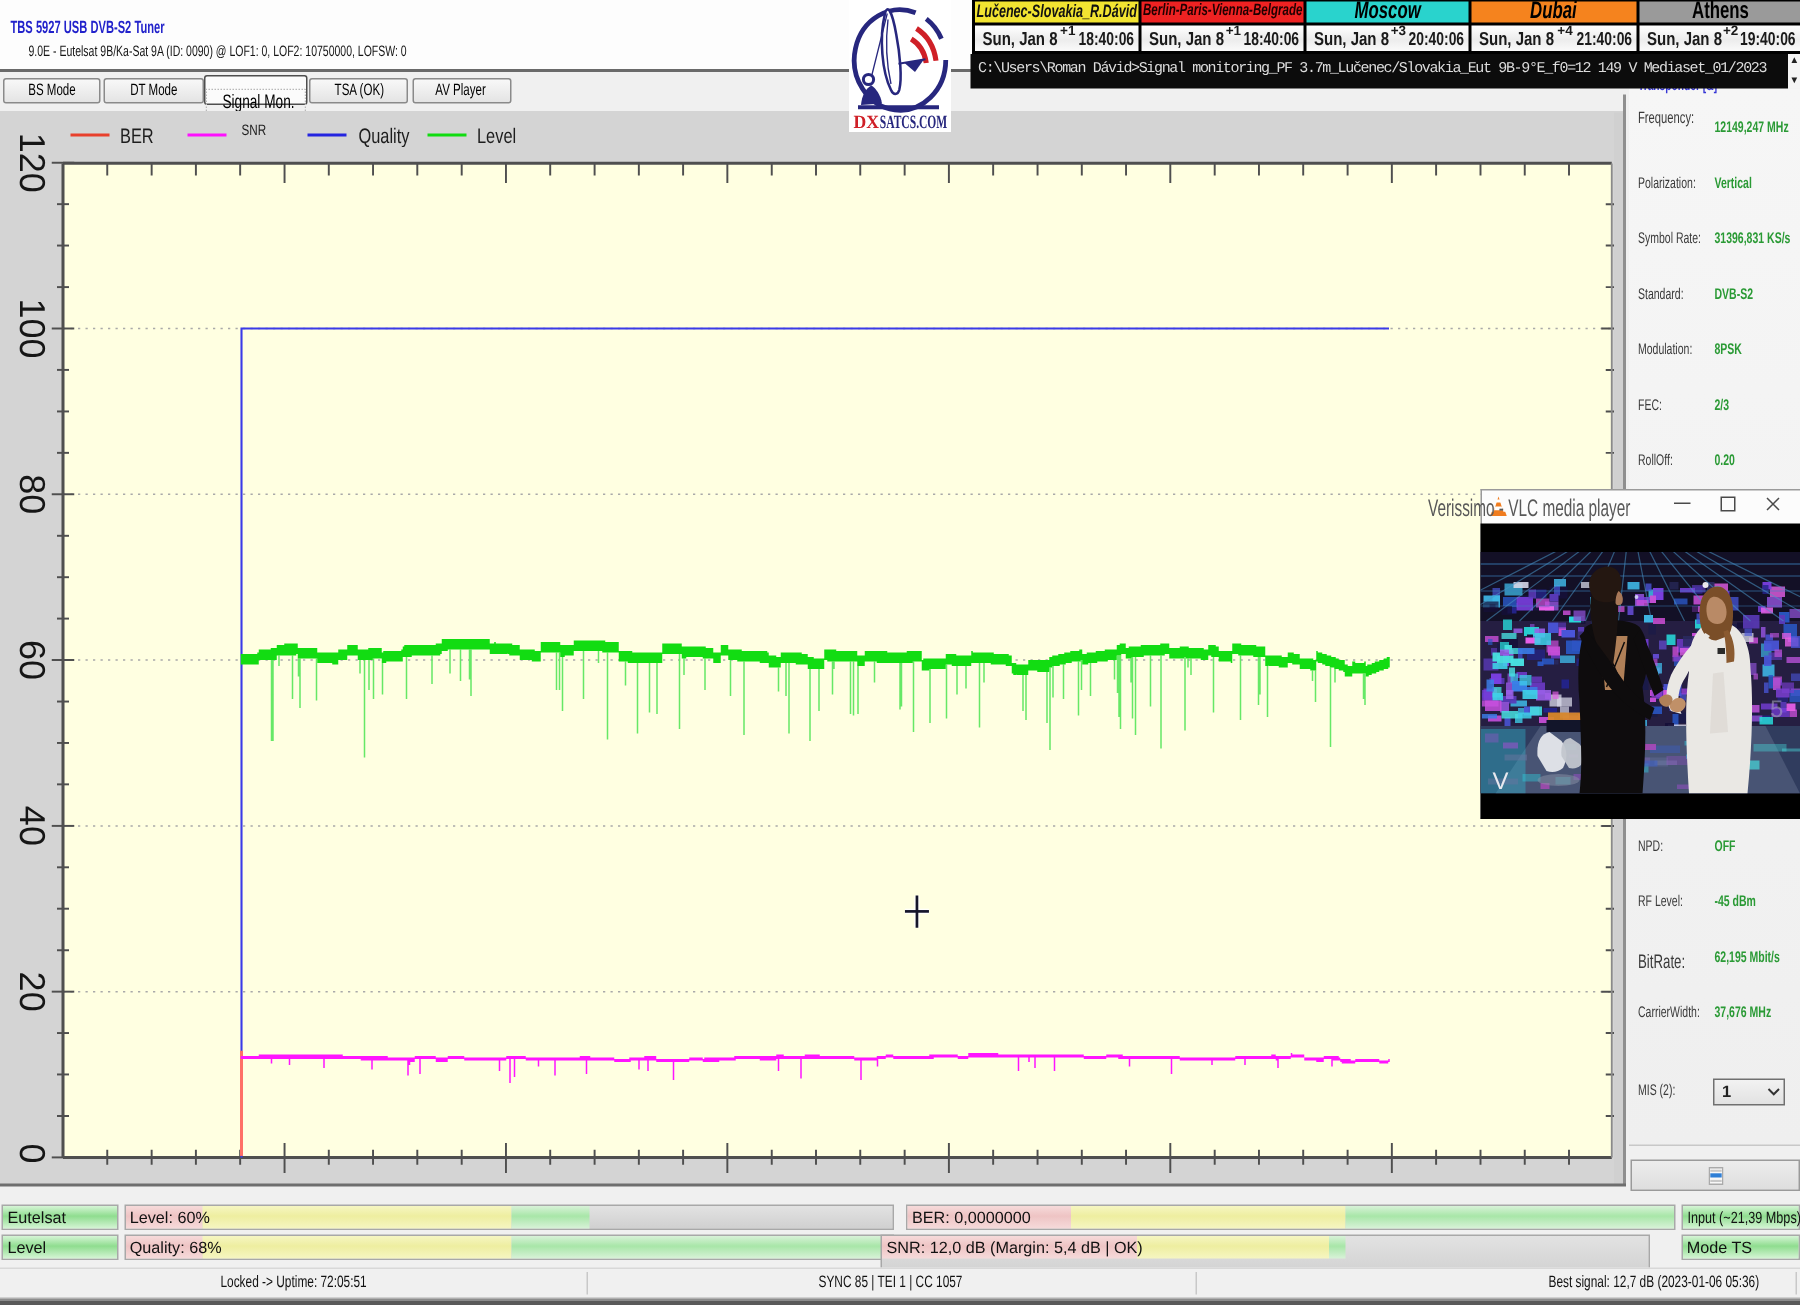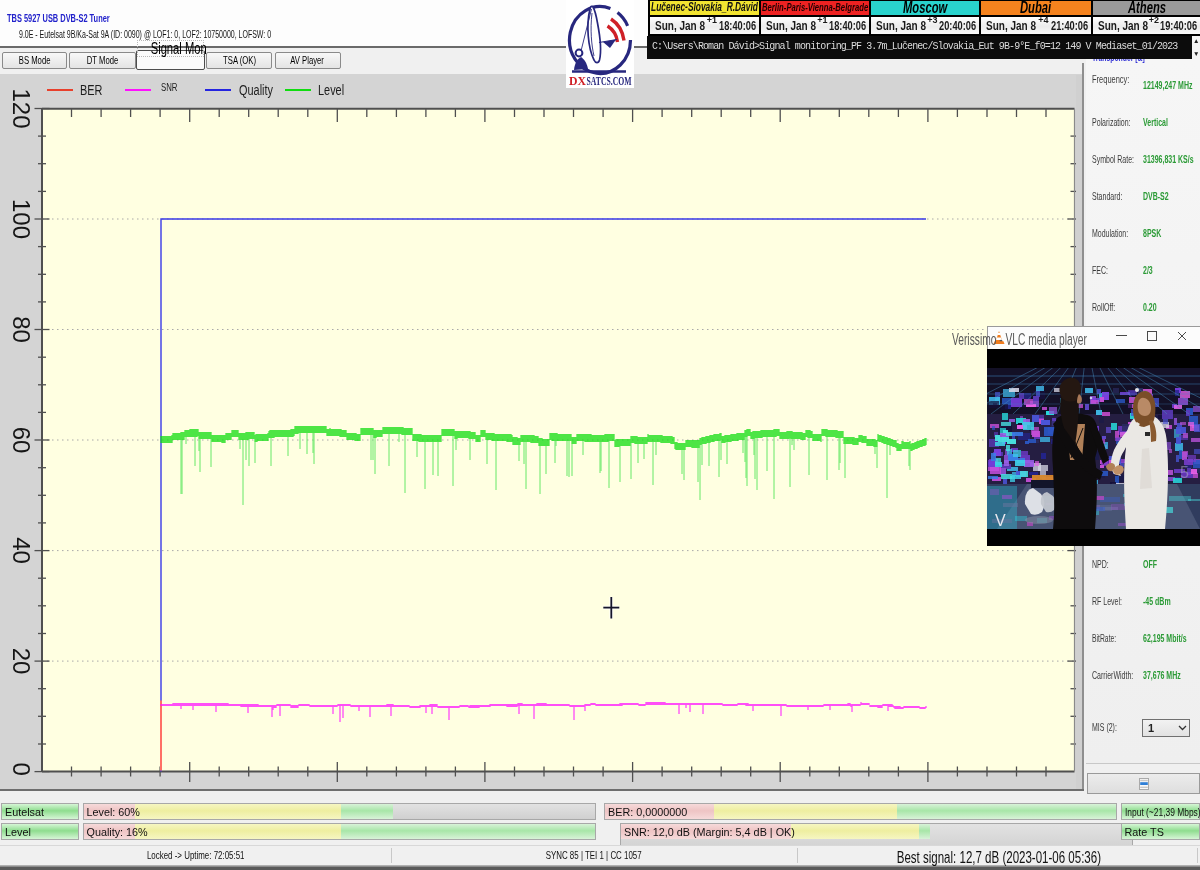--- a/index.html
+++ b/index.html
@@ -11,21 +11,21 @@
 <body>
 
 <div class="abs" style="left:0;top:0;width:1200px;height:47px;background:#fdfdfd"></div>
 <div class="abs" style="left:7px;top:11px;font-size:11.8px;font-weight:bold;color:#2222cb"><span class="cx" style="transform:scaleX(0.63)">TBS 5927 USB DVB-S2 Tuner</span></div>
 <div class="abs" style="left:19px;top:29px;font-size:10px;color:#141414"><span class="cx" style="transform:scaleX(0.70)">9.0E - Eutelsat 9B/Ka-Sat 9A (ID: 0090) @ LOF1: 0, LOF2: 10750000, LOFSW: 0</span></div>
 <div class="abs" style="left:0;top:46px;width:648px;height:1.6px;background:#6a6a6a"></div>
 <div class="abs" style="left:0;top:48px;width:1085px;height:27px;background:#f0f0f0"></div>
 <div class="abs" style="left:2.4px;top:52px;width:64.2px;height:17px;background:linear-gradient(#f8f8f8,#e4e4e4);border:1px solid #8a8a8a;border-radius:2px;font-size:11px;color:#000;text-align:center;line-height:15px"><span class="cc" style="transform:scaleX(0.70)">BS Mode</span></div>
 <div class="abs" style="left:69px;top:52px;width:66.6px;height:17px;background:linear-gradient(#f8f8f8,#e4e4e4);border:1px solid #8a8a8a;border-radius:2px;font-size:11px;color:#000;text-align:center;line-height:15px"><span class="cc" style="transform:scaleX(0.70)">DT Mode</span></div>
 <div class="abs" style="left:135.9px;top:50px;width:69.6px;height:20px;background:#fbfbfb;border:1px solid #4e4e4e;border-radius:2px"></div>
-<div class="abs" style="left:137.4px;top:40px;width:66.6px;height:17px;border:1px dotted #b8b8b8;border-radius:1px;font-size:16px;color:#000;text-align:right;line-height:16px"><span class="cc" style="transform:scaleX(0.70)">Signal Mon.</span></div>
+<div class="abs" style="left:137.4px;top:59px;width:66.6px;height:17px;border:1px dotted #b8b8b8;border-radius:1px;font-size:13px;color:#000;text-align:right;line-height:16px"><span class="cc" style="transform:scaleX(0.70)">Signal Mon.</span></div>
 <div class="abs" style="left:206.4px;top:52px;width:66px;height:17px;background:linear-gradient(#f8f8f8,#e4e4e4);border:1px solid #8a8a8a;border-radius:2px;font-size:11px;color:#000;text-align:center;line-height:15px"><span class="cc" style="transform:scaleX(0.70)">TSA (OK)</span></div>
 <div class="abs" style="left:274.5px;top:52px;width:66px;height:17px;background:linear-gradient(#f8f8f8,#e4e4e4);border:1px solid #8a8a8a;border-radius:2px;font-size:11px;color:#000;text-align:center;line-height:15px"><span class="cc" style="transform:scaleX(0.70)">AV Player</span></div>
 <div class="abs" style="left:0;top:74px;width:1082px;height:716px;background:#d4d4d4"></div>
 <div class="abs" style="left:47px;top:88.5px;width:26px;height:2px;background:#e8402c"></div>
 <div class="abs" style="left:80px;top:82px;font-size:14px;color:#1d1d1d"><span class="cx" style="transform:scaleX(0.78)">BER</span></div>
 <div class="abs" style="left:125px;top:88.5px;width:26px;height:2px;background:#ff10ff"></div>
 <div class="abs" style="left:160.7px;top:82px;font-size:10px;color:#1d1d1d"><span class="cx" style="transform:scaleX(0.78)">SNR</span></div>
 <div class="abs" style="left:205px;top:88.5px;width:26px;height:2px;background:#2424e0"></div>
 <div class="abs" style="left:238.7px;top:82px;font-size:14px;color:#1d1d1d"><span class="cx" style="transform:scaleX(0.78)">Quality</span></div>
 <div class="abs" style="left:285px;top:88.5px;width:26px;height:2px;background:#10dc10"></div>
@@ -198,21 +198,21 @@
 <div class="abs" style="left:1092px;top:228px;font-size:10.3px;color:#3a3a3a"><span class="cx" style="transform:scaleX(0.68)">Modulation:</span></div>
 <div class="abs" style="left:1143px;top:228px;font-size:10.3px;font-weight:bold;color:#2a9a35"><span class="cx" style="transform:scaleX(0.68)">8PSK</span></div>
 <div class="abs" style="left:1092px;top:265px;font-size:10.3px;color:#3a3a3a"><span class="cx" style="transform:scaleX(0.68)">FEC:</span></div>
 <div class="abs" style="left:1143px;top:265px;font-size:10.3px;font-weight:bold;color:#2a9a35"><span class="cx" style="transform:scaleX(0.68)">2/3</span></div>
 <div class="abs" style="left:1092px;top:302px;font-size:10.3px;color:#3a3a3a"><span class="cx" style="transform:scaleX(0.68)">RollOff:</span></div>
 <div class="abs" style="left:1143px;top:302px;font-size:10.3px;font-weight:bold;color:#2a9a35"><span class="cx" style="transform:scaleX(0.68)">0.20</span></div>
 <div class="abs" style="left:1092px;top:559px;font-size:10.3px;color:#3a3a3a"><span class="cx" style="transform:scaleX(0.68)">NPD:</span></div>
 <div class="abs" style="left:1143px;top:559px;font-size:10.3px;font-weight:bold;color:#2a9a35"><span class="cx" style="transform:scaleX(0.68)">OFF</span></div>
 <div class="abs" style="left:1092px;top:596px;font-size:10.3px;color:#3a3a3a"><span class="cx" style="transform:scaleX(0.68)">RF Level:</span></div>
 <div class="abs" style="left:1143px;top:596px;font-size:10.3px;font-weight:bold;color:#2a9a35"><span class="cx" style="transform:scaleX(0.68)">-45 dBm</span></div>
-<div class="abs" style="left:1092px;top:633px;font-size:10px;color:#3a3a3a"><span class="cx" style="transform:scaleX(0.68)">BitRate:</span></div>
+<div class="abs" style="left:1092px;top:633px;font-size:13px;color:#3a3a3a"><span class="cx" style="transform:scaleX(0.68)">BitRate:</span></div>
 <div class="abs" style="left:1143px;top:633px;font-size:10.3px;font-weight:bold;color:#2a9a35"><span class="cx" style="transform:scaleX(0.68)">62,195 Mbit/s</span></div>
 <div class="abs" style="left:1092px;top:670px;font-size:10.3px;color:#3a3a3a"><span class="cx" style="transform:scaleX(0.68)">CarrierWidth:</span></div>
 <div class="abs" style="left:1143px;top:670px;font-size:10.3px;font-weight:bold;color:#2a9a35"><span class="cx" style="transform:scaleX(0.68)">37,676 MHz</span></div>
 <div class="abs" style="left:1092px;top:722px;font-size:10.3px;color:#3a3a3a"><span class="cx" style="transform:scaleX(0.68)">MIS (2):</span></div>
 <div class="abs" style="left:1142px;top:719px;width:48px;height:18px;background:linear-gradient(#f2f2f2,#e2e2e2);border:1px solid #707070;font-size:11px;font-weight:bold;color:#222;line-height:16px;padding-left:5px">1</div>
 <svg class="abs" style="left:1178px;top:725px" width="9" height="6" viewBox="0 0 9 6">
     <path d="M1,1 L4.5,4.5 L8,1" fill="none" stroke="#333" stroke-width="1.3"></path>
   </svg>
 <div class="abs" style="left:1087px;top:773px;width:113px;height:21px;background:linear-gradient(#ececec,#dedede);border:1px solid #9a9a9a"></div>
 <svg class="abs" style="left:1139px;top:778px" width="10" height="12" viewBox="0 0 10 12">
@@ -247,21 +247,21 @@
     <span class="cx" style="position:absolute;right:3px;top:2.5px;transform:scaleX(0.74);transform-origin:100% 50%">20:40:06</span>
   </div>
 <div class="abs" style="left:981px;top:1px;width:110px;height:13.5px;background:#f5831e;font-size:16px;font-weight:bold;font-style:italic;color:#000;line-height:13px">
     <span class="cx" style="position:absolute;left:38.9px;top:0;transform:scaleX(0.70)">Dubai</span>
   </div>
 <div class="abs" style="left:981px;top:16.5px;width:110px;height:17.5px;background:linear-gradient(#ffffff,#ececec 55%,#fafafa);font-size:12.5px;font-weight:bold;color:#1a1a1a;white-space:nowrap">
     <span class="cx" style="position:absolute;left:5px;top:2.5px;transform:scaleX(0.80)">Sun, Jan 8</span>
     <span style="position:absolute;left:52%;top:-1.5px;font-size:9px">+4</span>
     <span class="cx" style="position:absolute;right:3px;top:2.5px;transform:scaleX(0.74);transform-origin:100% 50%">21:40:06</span>
   </div>
-<div class="abs" style="left:1093px;top:1px;width:107px;height:13.5px;background:#9a9a9a;font-size:16px;font-weight:bold;font-style:italic;color:#000;line-height:13px">
+<div class="abs" style="left:1093px;top:1px;width:107px;height:13.5px;background:#9a9a9a;font-size:16px;font-weight:bold;color:#000;line-height:13px">
     <span class="cx" style="position:absolute;left:34.5px;top:0;transform:scaleX(0.70)">Athens</span>
   </div>
 <div class="abs" style="left:1093px;top:16.5px;width:107px;height:17.5px;background:linear-gradient(#ffffff,#ececec 55%,#fafafa);font-size:12.5px;font-weight:bold;color:#1a1a1a;white-space:nowrap">
     <span class="cx" style="position:absolute;left:5px;top:2.5px;transform:scaleX(0.80)">Sun, Jan 8</span>
     <span style="position:absolute;left:52%;top:-1.5px;font-size:9px">+2</span>
     <span class="cx" style="position:absolute;right:3px;top:2.5px;transform:scaleX(0.74);transform-origin:100% 50%">19:40:06</span>
   </div>
 <div class="abs" style="left:647px;top:36px;width:545px;height:23px;background:#0c0c0c"></div>
 <div class="abs" style="left:652px;top:41px;font-family:'Liberation Mono',monospace;font-size:10px;letter-spacing:-0.9px;color:#dcdcdc;white-space:nowrap">C:\Users\Roman Dávid&gt;Signal monitoring_PF 3.7m_Lučenec/Slovakia_Eut 9B-9°E_f0=12 149 V Mediaset_01/2023</div>
 <div class="abs" style="left:1192px;top:36px;width:8px;height:23px;background:#f5f5f5"></div>
@@ -737,32 +737,32 @@
     <div style="position:absolute;left:3px;top:1.5px;font-size:10.8px;color:#111;white-space:nowrap"><span class="cx" style="transform:scaleX(0.78)">Input (~21,39 Mbps)</span></div>
   </div>
 <div class="abs" style="left:1px;top:823px;width:78px;height:17px;border:1px solid #a8a8a8;background:linear-gradient(#e2e2e2,#d0d0d0)">
     <div style="position:absolute;left:0px;top:0;width:76px;height:15px;background:linear-gradient(#d6f5d6,#8fdd8f 45%,#d6f5d6)"></div>
     <div style="position:absolute;left:3px;top:1.5px;font-size:10.8px;color:#111;white-space:nowrap">Level</div>
   </div>
 <div class="abs" style="left:82.5px;top:823px;width:513.5px;height:17px;border:1px solid #a8a8a8;background:linear-gradient(#e2e2e2,#d0d0d0)">
     <div style="position:absolute;left:0px;top:0;width:51px;height:15px;background:linear-gradient(#f6dada,#eec4c4 45%,#f6dada)"></div>
     <div style="position:absolute;left:51px;top:0;width:206px;height:15px;background:linear-gradient(#f6f6c2,#eeeea0 45%,#f6f6c2)"></div>
     <div style="position:absolute;left:257px;top:0;width:254.5px;height:15px;background:linear-gradient(#d8f2d8,#a8e6a8 45%,#d8f2d8)"></div>
-    <div style="position:absolute;left:3px;top:1.5px;font-size:10.8px;color:#111;white-space:nowrap">Quality: 16%</div>
-  </div>
-<div class="abs" style="left:620px;top:823px;width:513px;height:29px;border:1px solid #a8a8a8;background:linear-gradient(#e2e2e2,#d0d0d0)">
+    <div style="position:absolute;left:3px;top:1.5px;font-size:10.8px;color:#111;white-space:nowrap">Quality: 68%</div>
+  </div>
+<div class="abs" style="left:587px;top:823px;width:513px;height:29px;border:1px solid #a8a8a8;background:linear-gradient(#e2e2e2,#d0d0d0)">
     <div style="position:absolute;left:0px;top:0;width:170px;height:15px;background:linear-gradient(#f6dada,#eec4c4 45%,#f6dada)"></div>
     <div style="position:absolute;left:170px;top:0;width:128px;height:15px;background:linear-gradient(#f6f6c2,#eeeea0 45%,#f6f6c2)"></div>
     <div style="position:absolute;left:298px;top:0;width:11px;height:15px;background:linear-gradient(#d8f2d8,#a8e6a8 45%,#d8f2d8)"></div>
     <div style="position:absolute;left:3px;top:1.5px;font-size:10.8px;color:#111;white-space:nowrap">SNR: 12,0 dB (Margin: 5,4 dB | OK)</div>
   </div>
 <div class="abs" style="left:1120.5px;top:823px;width:79.5px;height:17px;border:1px solid #a8a8a8;background:linear-gradient(#e2e2e2,#d0d0d0)">
     <div style="position:absolute;left:0px;top:0;width:77.5px;height:15px;background:linear-gradient(#d6f5d6,#8fdd8f 45%,#d6f5d6)"></div>
-    <div style="position:absolute;left:3px;top:1.5px;font-size:10.8px;color:#111;white-space:nowrap">Rate TS</div>
+    <div style="position:absolute;left:3px;top:1.5px;font-size:10.8px;color:#111;white-space:nowrap">Mode TS</div>
   </div>
 <div class="abs" style="left:0;top:845px;width:1200px;height:21px;background:#f0f0f0;border-top:1px solid #d8d8d8;border-bottom:1px solid #b0b0b0"></div>
 <div class="abs" style="left:391px;top:848px;width:1px;height:15px;background:#c8c8c8"></div>
 <div class="abs" style="left:797px;top:848px;width:1px;height:15px;background:#c8c8c8"></div>
 <div class="abs" style="left:1196.5px;top:848px;width:1px;height:15px;background:#c8c8c8"></div>
 <div class="abs" style="left:0;top:849px;width:391px;text-align:center;font-size:11px;color:#111"><span class="cc" style="transform:scaleX(0.72)">Locked -&gt; Uptime: 72:05:51</span></div>
 <div class="abs" style="left:391px;top:849px;width:406px;text-align:center;font-size:11px;color:#111"><span class="cc" style="transform:scaleX(0.72)">SYNC 85 | TEI 1 | CC 1057</span></div>
-<div class="abs" style="left:797px;top:849px;width:403px;text-align:center;font-size:16px;color:#111"><span class="cc" style="transform:scaleX(0.72)">Best signal: 12,7 dB (2023-01-06 05:36)</span></div>
+<div class="abs" style="left:797px;top:849px;width:403px;text-align:right;font-size:11px;color:#111"><span class="cc" style="transform:scaleX(0.72)">Best signal: 12,7 dB (2023-01-06 05:36)</span></div>
 <div class="abs" style="left:0;top:865.5px;width:1200px;height:1.5px;background:#8c8c8c"></div>
 <div class="abs" style="left:0;top:867px;width:1200px;height:3px;background:#5a5a5a"></div>
 </body></html>

